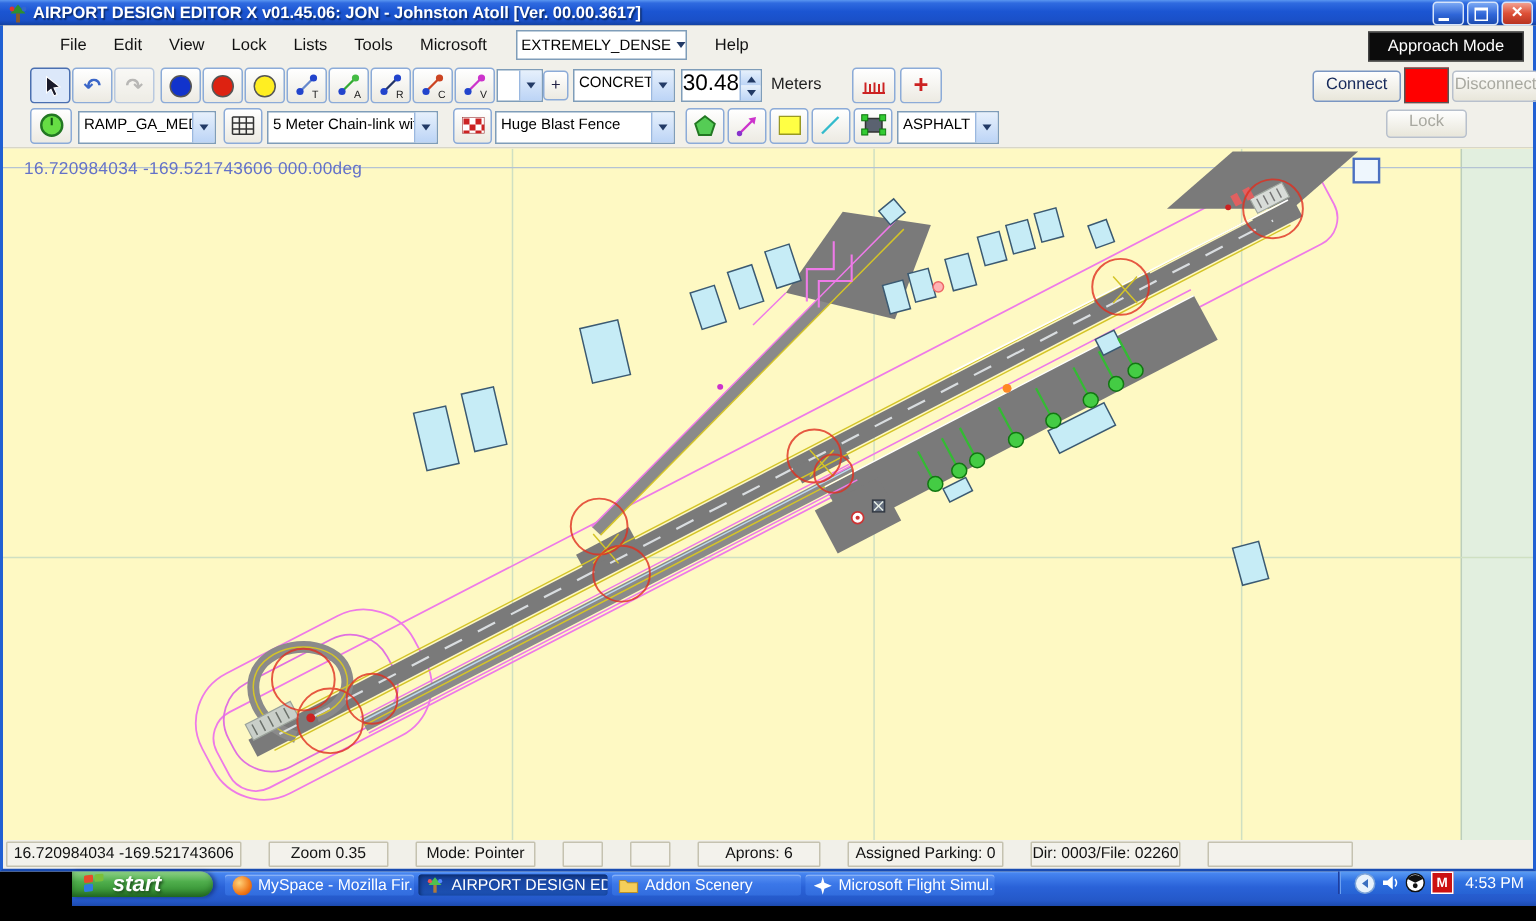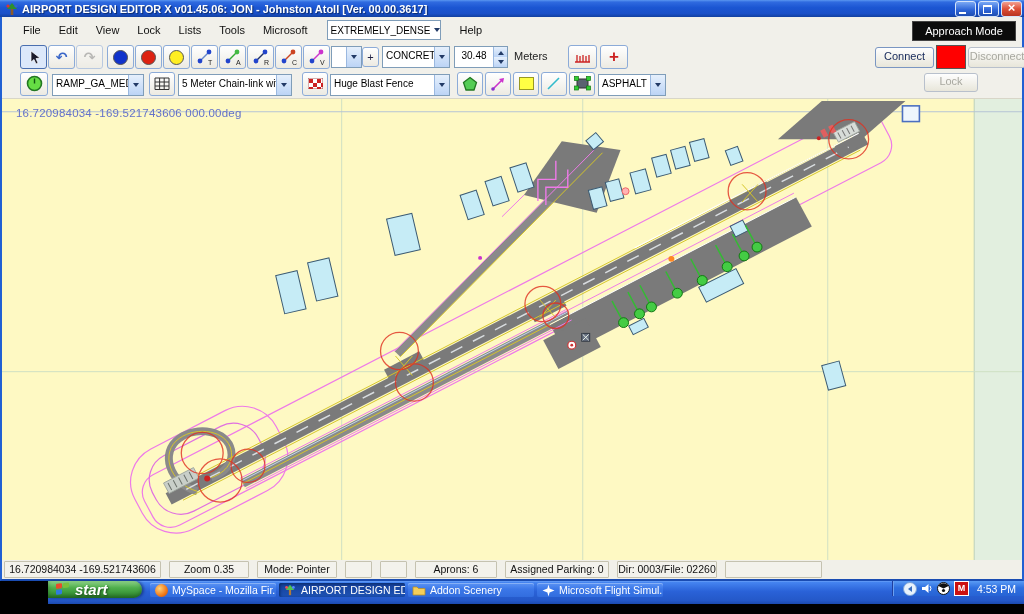--- a/index.html
+++ b/index.html
@@ -17,21 +17,21 @@
   .wbtn.close{background:linear-gradient(180deg,#f2a090,#dd5037 50%,#b83320);}
   .wbtn-min::after{content:"";position:absolute;left:3px;bottom:2px;width:7px;height:2px;background:#fff;}
   .wbtn-restore::after{content:"";position:absolute;left:4px;top:3px;width:7px;height:6px;
     border:1px solid #fff;border-top-width:2px;background:transparent;}
   .wbtn-close::after{content:"\00d7";position:absolute;left:0;right:0;top:-2px;text-align:center;
     color:#fff;font-weight:bold;font-size:13px;}
   
   .frame{flex:1;border-left:2px solid #2160d3;border-right:2px solid #2160d3;border-bottom:2px solid #1a4cb2;
     display:flex;flex-direction:column;background:#f1f0ea;min-height:0;}
   
-  .menubar{height:27px;position:relative;display:flex;align-items:center;padding-left:12px;background:#f1f0ea;}
+  .menubar{height:27px;position:relative;display:flex;align-items:center;padding-left:29px;background:#f1f0ea;}
   .menu-item{padding:3px 9px;color:#111;}
   .density-combo{display:flex;align-items:center;height:18px;width:112px;background:#fff;
     border:1px solid #7f9db9;margin:0 10px;font-size:10px;}
   .density-combo .ctext{flex:1;padding-left:3px;white-space:nowrap;overflow:hidden;}
   .approach-btn{position:absolute;right:6px;top:4px;width:102px;height:18px;background:#0c0c0c;
     color:#fff;border:1px solid #444;text-align:center;line-height:18px;font-size:11px;}
   
   .toolbar{position:relative;background:#f1f0ea;}
   .tb1{height:26px;}
   .tb2{height:30px;border-bottom:1px solid #d8d6c8;}
@@ -42,35 +42,35 @@
   .tbtn.disabled{opacity:.55;}
   .dot{width:13px;height:13px;border-radius:50%;border:1px solid #555;}
   .combo{position:absolute;top:3px;height:20px;background:#fff;border:1px solid #7f9db9;
     display:flex;align-items:stretch;font-size:10px;}
   .tb2 .combo{top:5px;}
   .combo .ctext{flex:1;padding:0 3px;line-height:18px;white-space:nowrap;overflow:hidden;}
   .combo-btn{width:14px;background:linear-gradient(180deg,#e6f0fc,#bcd4f6);border-left:1px solid #9ab8e0;
     display:flex;align-items:center;justify-content:center;}
   .arr{width:0;height:0;border:3px solid transparent;border-top:4px solid #223a66;margin-top:3px;}
   .spinner{position:absolute;top:3px;height:20px;background:#fff;border:1px solid #7f9db9;display:flex;}
-  .spinner .sval{flex:1;text-align:center;line-height:18px;font-size:10px;}
+  .spinner .sval{flex:1;text-align:center;line-height:18px;font-size:15px;}
   .spin-btns{width:13px;border-left:1px solid #9ab8e0;display:flex;flex-direction:column;}
   .spin-btns span{flex:1;background:linear-gradient(180deg,#e6f0fc,#bcd4f6);display:flex;align-items:center;justify-content:center;}
   .uarr{width:0;height:0;border:3px solid transparent;border-bottom:4px solid #223a66;margin-bottom:2px;}
   .label{position:absolute;top:7px;font-size:11px;color:#222;}
   .xpbtn{position:absolute;border:1px solid #7a96c2;border-radius:3px;height:19px;
     background:linear-gradient(180deg,#fefefe,#e8e6da);text-align:center;line-height:17px;font-size:11px;color:#15285a;}
   .xpbtn.disabled{color:#a8a8a0;border-color:#b8c0cc;}
   .swatch{position:absolute;width:28px;height:22px;background:#f00;border:1px solid #555;}
   
   .canvas{position:relative;height:470px;background:#fef9c3;overflow:hidden;}
   .canvas svg{position:absolute;left:0;top:0;width:100%;height:100%;}
   .cursor-coords{position:absolute;left:14px;top:8px;color:#6472c8;font-size:11.5px;letter-spacing:.2px;}
   
-  .statusbar{height:19px;background:#f1f0e9;display:flex;align-items:center;padding:0 2px;gap:8px;}
+  .statusbar{height:19px;background:#f1f0e9;display:flex;align-items:center;padding:0 2px;gap:18px;}
   .scell{height:15px;border:1px solid #c5c2b0;border-radius:1px;line-height:15px;
     text-align:center;font-size:10.5px;color:#111;background:#f3f2ec;white-space:nowrap;overflow:hidden;}
   
   .taskbar{height:23px;display:flex;align-items:flex-start;
     background:linear-gradient(180deg,#6ba2f8 0%,#4584f0 6%,#2a62d8 45%,#2458c8 85%,#1c4aae 100%);margin-left:48px;}
   .start-btn{width:86px;border-radius:0 11px 11px 0;margin-right:8px;display:flex;align-items:center;gap:5px;
     padding-left:8px;background:linear-gradient(180deg,#8fd388 0%,#4fae4c 40%,#3d9a3b 70%,#2e7f2e 100%);
     box-shadow:inset 0 -2px 4px rgba(0,40,0,.35), 2px 0 3px rgba(0,0,30,.4);color:#fff;
     font-style:italic;font-weight:bold;font-size:15px;text-shadow:1px 1px 2px #1a4a1a;}
   .winflag{width:14px;height:13px;display:grid;grid-template-columns:6px 6px;grid-template-rows:5px 5px;

